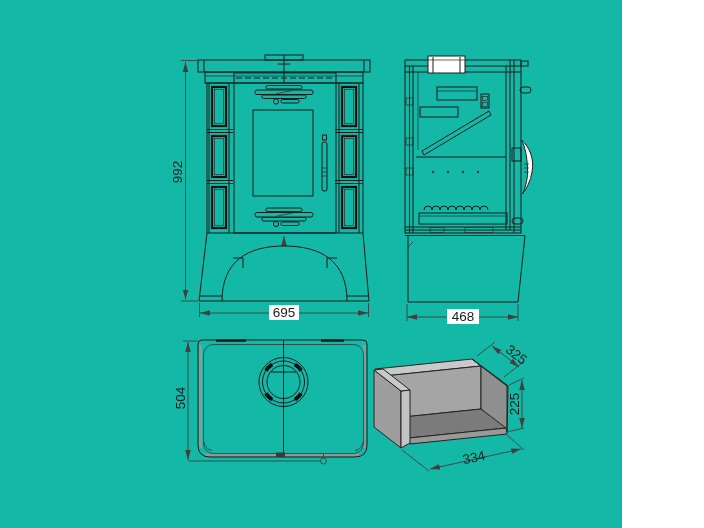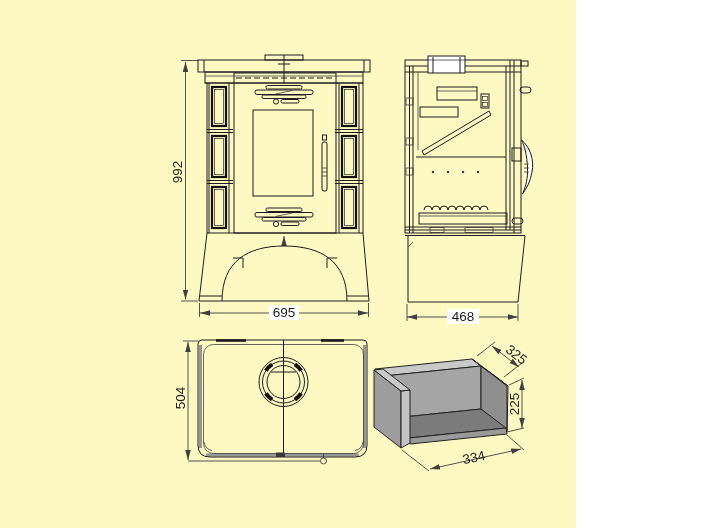--- a/index.html
+++ b/index.html
@@ -1,16 +1,16 @@
 <!DOCTYPE html>
 <html><head>
 <meta charset="utf-8">
 <style>
   html,body{margin:0;padding:0;background:#ffffff;}
-  .canvas{position:relative;width:576px;height:528px;background:#fef9c3;overflow:hidden;}
+  .canvas{position:relative;width:622px;height:528px;background:#14b8a6;overflow:hidden;}
   svg{display:block;}
   .ln{stroke:#1d1d1d;stroke-width:1;fill:none;stroke-linecap:butt;}
   .ln2{stroke:#111111;stroke-width:2.2;fill:none;}
   .thin{stroke:#2a2a2a;stroke-width:0.7;fill:none;}
   .dim{stroke:#404040;stroke-width:0.9;fill:none;}
   .shadow{stroke:#969696;stroke-width:3;fill:none;}
   .tabline{stroke:#1a1a1a;stroke-width:2.6;fill:none;}
   .bolt{stroke:#111111;stroke-width:4;fill:none;}
   .iso{stroke:#232323;stroke-width:1;stroke-linejoin:round;}
   .fillwhite{fill:#ffffff;}

